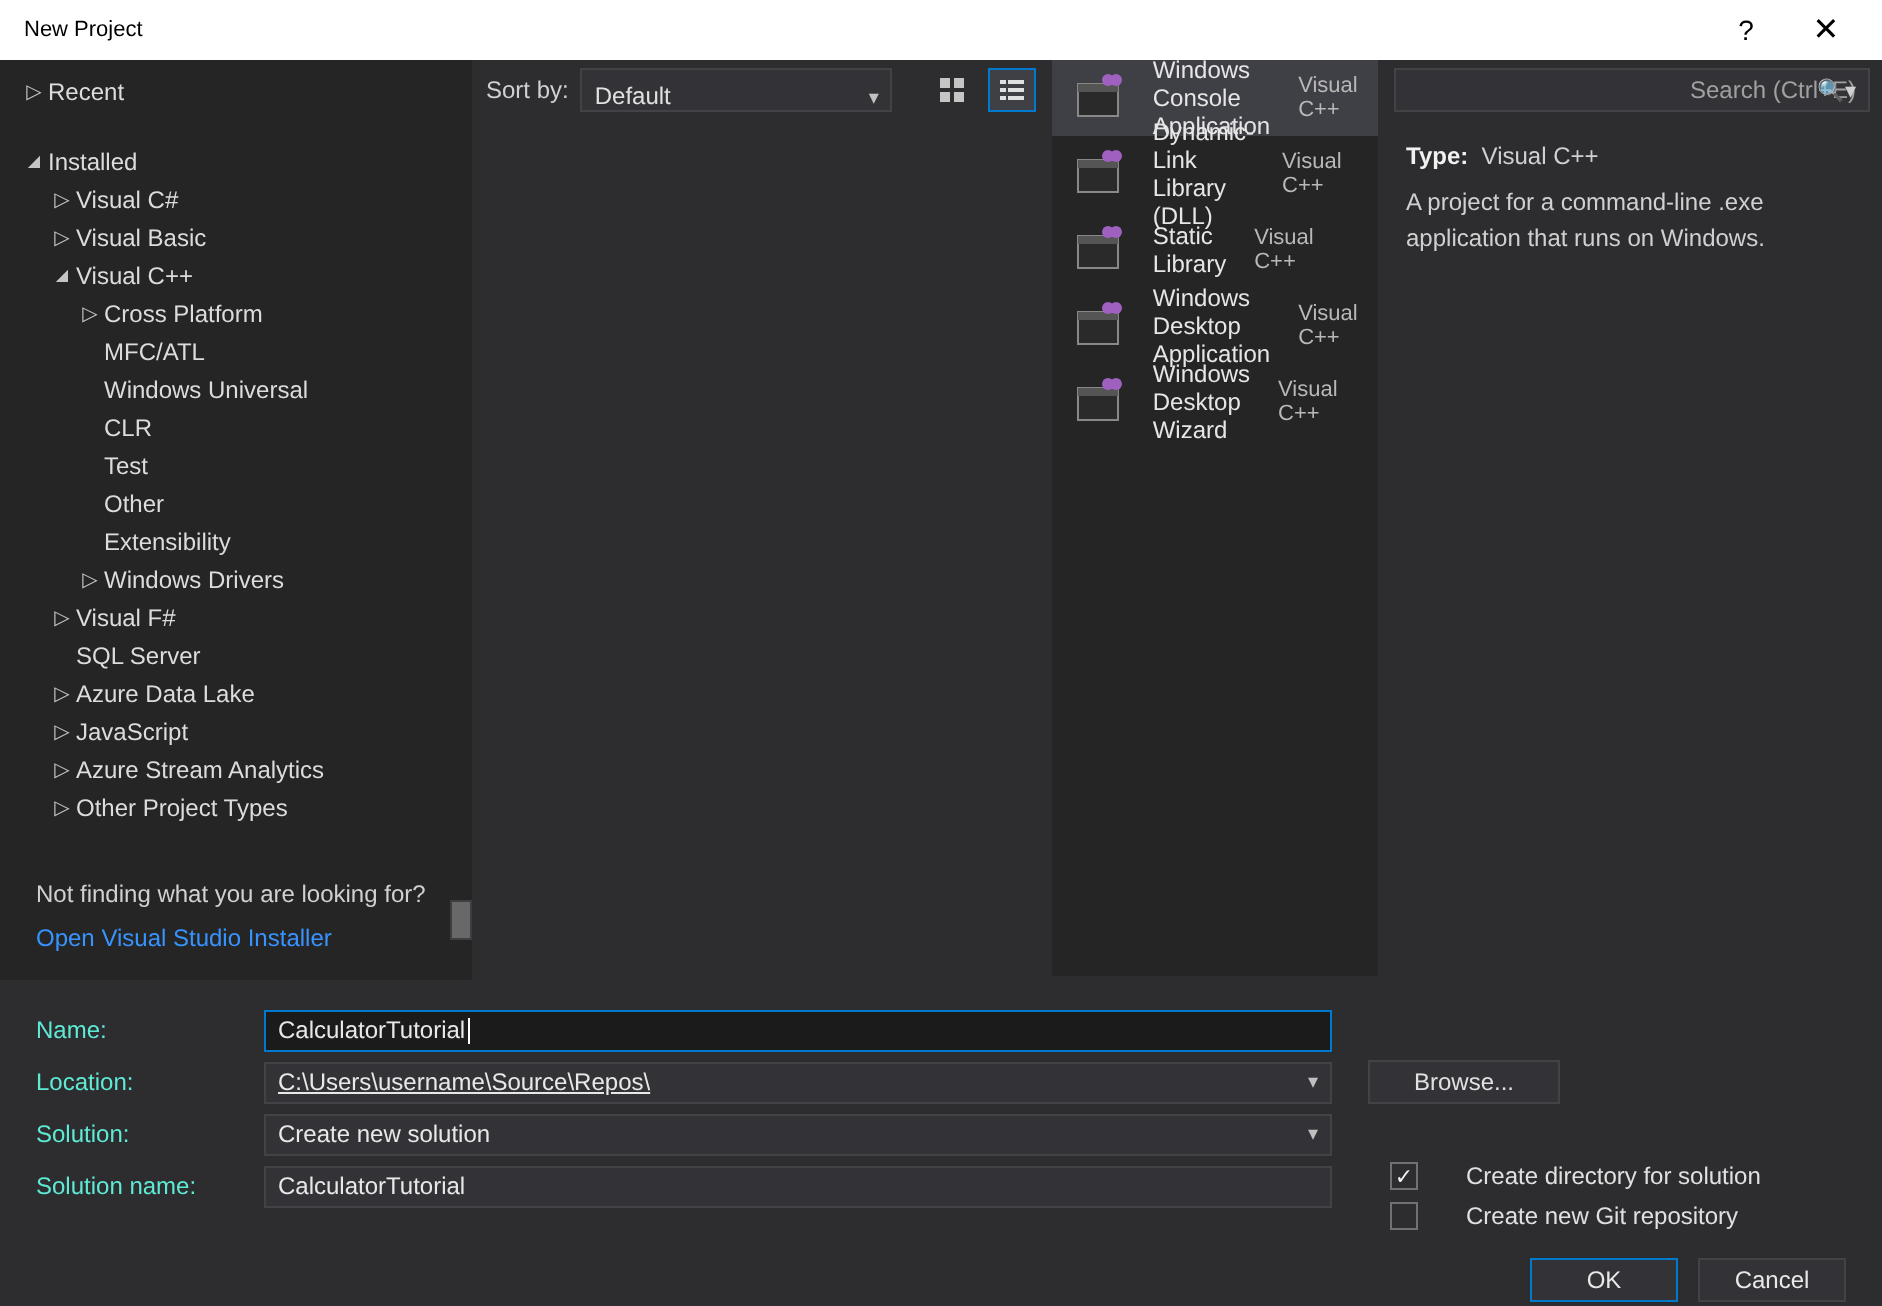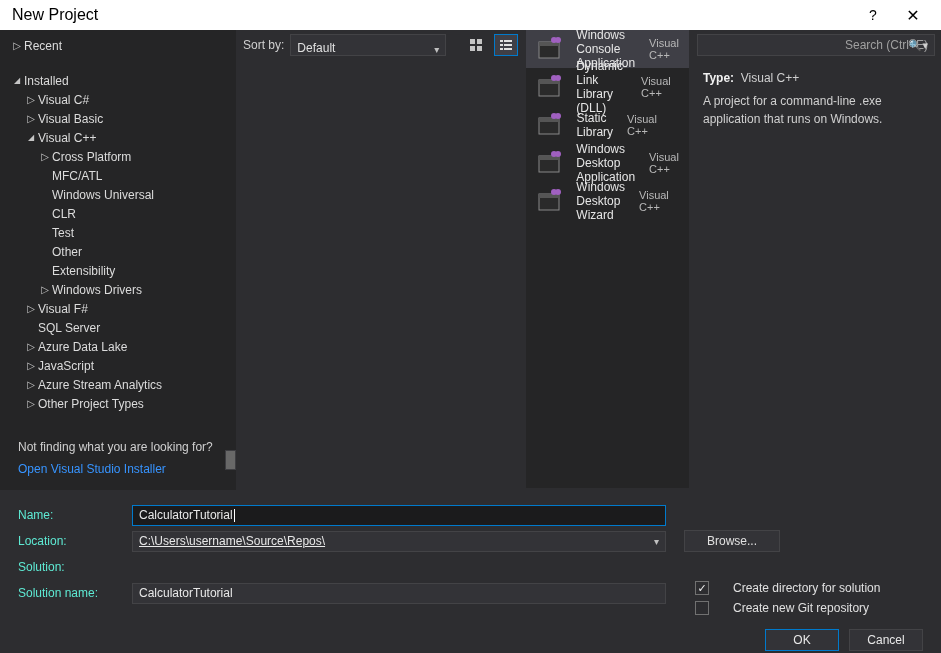--- a/index.html
+++ b/index.html
@@ -1,20 +1,20 @@
 <!DOCTYPE html>
 <html><head>
 <meta charset="utf-8">
 <style>
   * { box-sizing: border-box; margin: 0; padding: 0; font-family: "Segoe UI", Arial, sans-serif; }
   body { background: #2d2d30; color: #f1f1f1; width: 941px; height: 653px; overflow: hidden; font-size: 12px; }
   
   
   .titlebar { background: #fff; color: #000; height: 30px; display: flex; align-items: center; padding: 0 8px; }
-  .titlebar .title { flex: 1; padding-left: 4px; font-size: 16px; }
+  .titlebar .title { flex: 1; padding-left: 4px; font-size: 11px; }
   .titlebar .help, .titlebar .close { width: 40px; text-align: center; font-size: 14px; cursor: default; }
   .titlebar .close { font-size: 16px; }
   
   
   .content { display: flex; height: 460px; background: #2d2d30; }
   
   
   .sidebar { width: 236px; background: #252526; display: flex; flex-direction: column; padding-top: 6px; position: relative; }
   .tree { flex: 1; overflow: hidden; padding-left: 4px; }
   .tree-row { display: flex; align-items: center; height: 19px; padding: 0 4px; color: #dcdcdc; }
@@ -292,20 +292,23 @@
   </div>
   <div class="formrow">
     <div class="flabel">Location:</div>
     <div class="finput fselect loc-input">
       <span>C:\Users\username\Source\Repos\</span>
     </div>
     <div class="fbtn">Browse...</div>
   </div>
   <div class="formrow">
     <div class="flabel">Solution:</div>
+    <div class="finput fselect sol-input">
+      <span>Create new solution</span>
+    </div>
   </div>
   <div style="display:flex; align-items:flex-start;">
     <div class="formrow" style="flex:0 0 auto;">
       <div class="flabel">Solution name:</div>
       <div class="finput solname-input">
         <span>CalculatorTutorial</span>
       </div>
     </div>
     <div class="checks">
       <label class="check">

